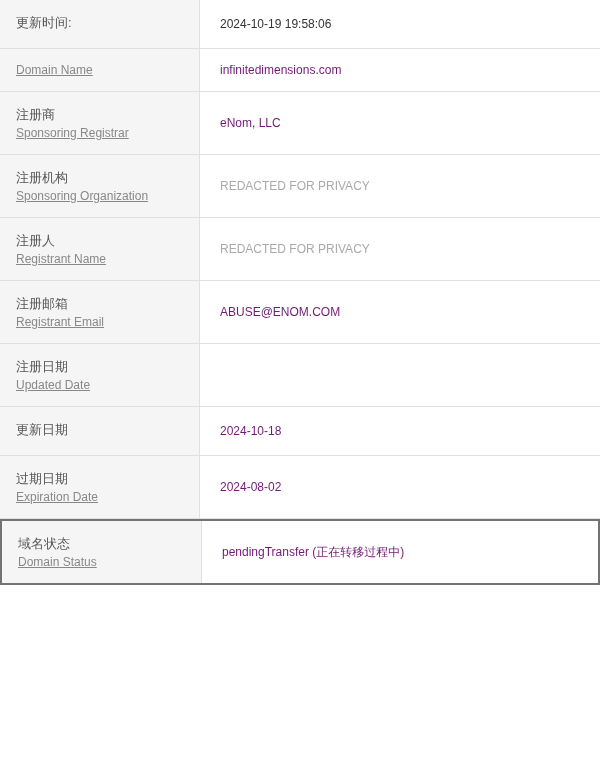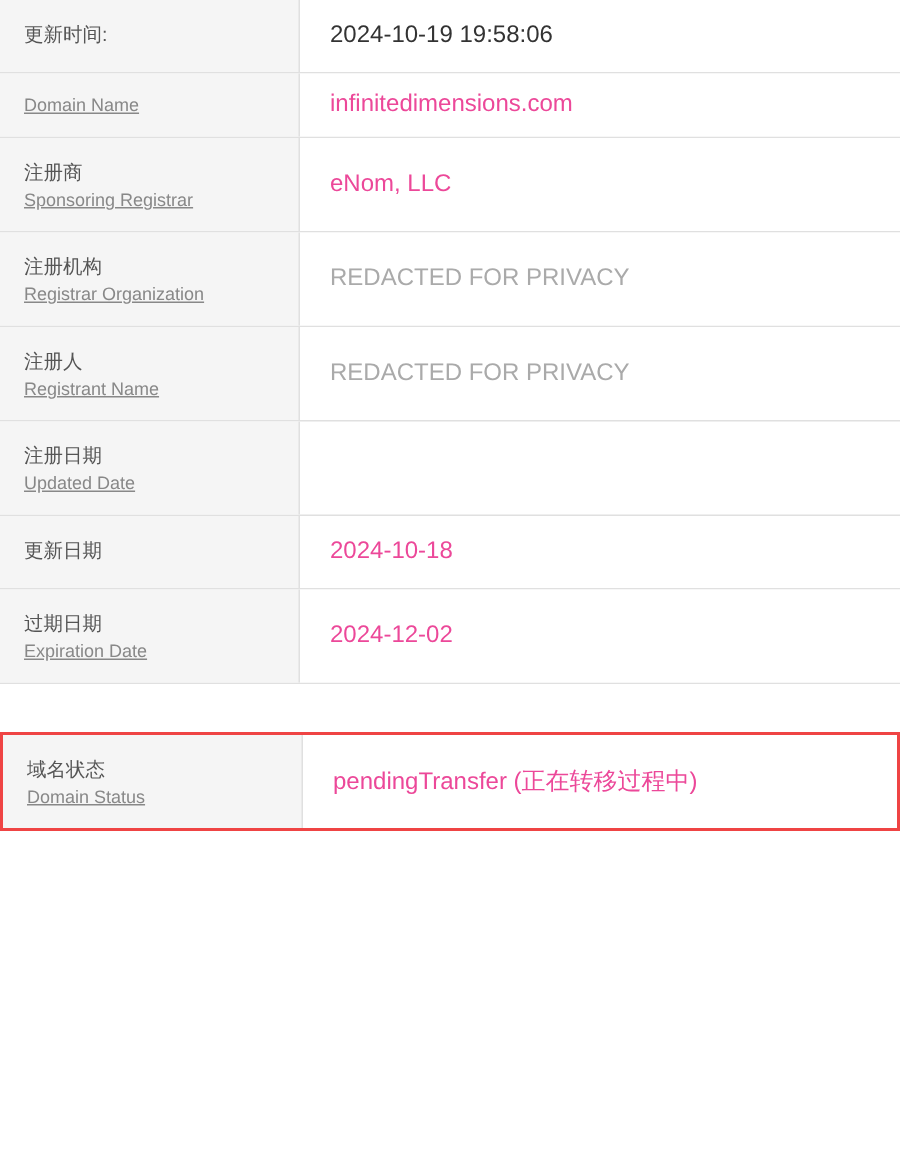--- a/index.html
+++ b/index.html
@@ -51,43 +51,42 @@
       text-decoration: underline;
     }
 
     .value-cell {
       flex: 1;
       padding: 4px 20px;
       background: #fff;
       display: flex;
       align-items: center;
       color: #333;
-      font-size: 16px;
+      font-size: 12px;
     }
 
     .row.highlighted {
-      border: 2px solid #ef4444;
-      margin-top: 32px;
+      border: 2px solid #737373;
     }
 
     .row.highlighted .label-cell {
       background: #f5f5f5;
     }
 
     .row.highlighted .value-cell {
       background: #fff;
     }
 
     .redacted {
       color: #aaa;
       font-style: normal;
     }
 
     .status-value {
-      color: #ec4899;
+      color: #701a75;
     }
   </style>
 </head>
 <body>
 
 <div class="table-container">
 <div class="row">
         <div class="label-cell">
           <div class="label-zh">更新时间:</div>
         </div>
@@ -108,33 +107,42 @@
           <div class="label-zh">注册商</div>
           <div class="label-en">Sponsoring Registrar</div>
         </div>
         <div class="value-cell">
           <span class="status-value">eNom, LLC</span>
         </div>
       </div>
     <div class="row">
         <div class="label-cell">
           <div class="label-zh">注册机构</div>
-          <div class="label-en">Registrar Organization</div>
+          <div class="label-en">Sponsoring Organization</div>
         </div>
         <div class="value-cell">
           <span class="redacted">REDACTED FOR PRIVACY</span>
         </div>
       </div>
     <div class="row">
         <div class="label-cell">
           <div class="label-zh">注册人</div>
           <div class="label-en">Registrant Name</div>
         </div>
         <div class="value-cell">
           <span class="redacted">REDACTED FOR PRIVACY</span>
+        </div>
+      </div>
+    <div class="row">
+        <div class="label-cell">
+          <div class="label-zh">注册邮箱</div>
+          <div class="label-en">Registrant Email</div>
+        </div>
+        <div class="value-cell">
+          <span class="status-value">ABUSE@ENOM.COM</span>
         </div>
       </div>
     <div class="row">
         <div class="label-cell">
           <div class="label-zh">注册日期</div>
           <div class="label-en">Updated Date</div>
         </div>
       </div>
     <div class="row">
         <div class="label-cell">
@@ -143,21 +151,21 @@
         <div class="value-cell">
           <span class="status-value">2024-10-18</span>
         </div>
       </div>
     <div class="row">
         <div class="label-cell">
           <div class="label-zh">过期日期</div>
           <div class="label-en">Expiration Date</div>
         </div>
         <div class="value-cell">
-          <span class="status-value">2024-12-02</span>
+          <span class="status-value">2024-08-02</span>
         </div>
       </div>
     <div class="row highlighted">
         <div class="label-cell">
           <div class="label-zh">域名状态</div>
           <div class="label-en">Domain Status</div>
         </div>
         <div class="value-cell">
           <span class="status-value">pendingTransfer (正在转移过程中)</span>
         </div>

